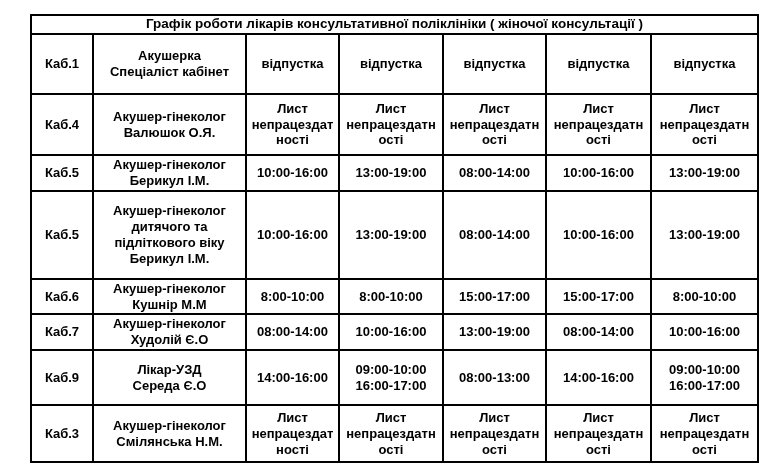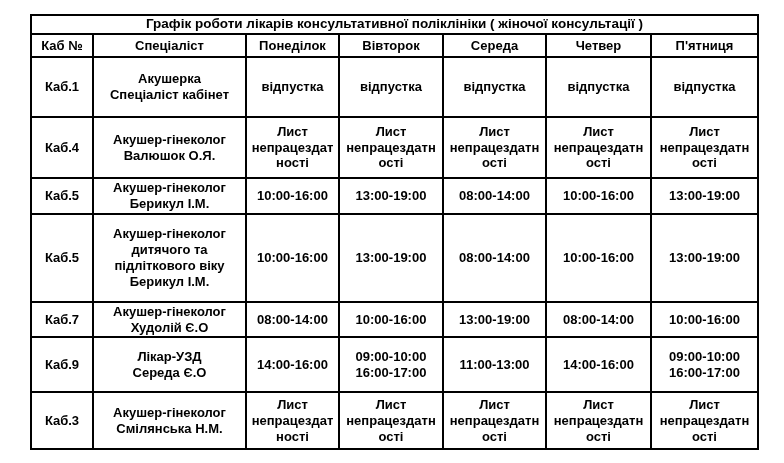--- a/index.html
+++ b/index.html
@@ -66,29 +66,20 @@
       <col style="width:93px">
       <col style="width:104px">
       <col style="width:103px">
       <col style="width:105px">
       <col style="width:107px">
     </colgroup>
     <thead>
       <tr class="title-row">
         <th colspan="7">Графік роботи лікарів консультативної поліклініки ( жіночої консультації )</th>
       </tr>
-      <tr class="header-row">
-        <th>Каб №</th>
-        <th>Спеціаліст</th>
-        <th>Понеділок</th>
-        <th>Вівторок</th>
-        <th>Середа</th>
-        <th>Четвер</th>
-        <th>П'ятниця</th>
-      </tr>
     </thead>
     <tbody>
         <tr class="r0">
           <td>Каб.1</td>
           <td>Акушерка
 Спеціаліст кабінет</td>
           <td>відпустка</td>
           <td>відпустка</td>
           <td>відпустка</td>
           <td>відпустка</td>
@@ -117,38 +108,48 @@
         <tr class="r3">
           <td>Каб.5</td>
           <td>Акушер-гінеколог дитячого та підліткового віку
 Берикул І.М.</td>
           <td>10:00-16:00</td>
           <td>13:00-19:00</td>
           <td>08:00-14:00</td>
           <td>10:00-16:00</td>
           <td>13:00-19:00</td>
         </tr>
+        <tr class="r4">
+          <td>Каб.6</td>
+          <td>Акушер-гінеколог
+Кушнір М.М</td>
+          <td>8:00-10:00</td>
+          <td>8:00-10:00</td>
+          <td>15:00-17:00</td>
+          <td>15:00-17:00</td>
+          <td>8:00-10:00</td>
+        </tr>
         <tr class="r5">
           <td>Каб.7</td>
           <td>Акушер-гінеколог
 Худолій Є.О</td>
           <td>08:00-14:00</td>
           <td>10:00-16:00</td>
           <td>13:00-19:00</td>
           <td>08:00-14:00</td>
           <td>10:00-16:00</td>
         </tr>
         <tr class="r6">
           <td>Каб.9</td>
           <td>Лікар-УЗД
 Середа Є.О</td>
           <td>14:00-16:00</td>
           <td>09:00-10:00
 16:00-17:00</td>
-          <td>11:00-13:00</td>
+          <td>08:00-13:00</td>
           <td>14:00-16:00</td>
           <td>09:00-10:00
 16:00-17:00</td>
         </tr>
         <tr class="r7">
           <td>Каб.3</td>
           <td>Акушер-гінеколог
 Смілянська Н.М.</td>
           <td class="sched-left">Лист непрацездатності</td>
           <td class="sched-left">Лист непрацездатності</td>

